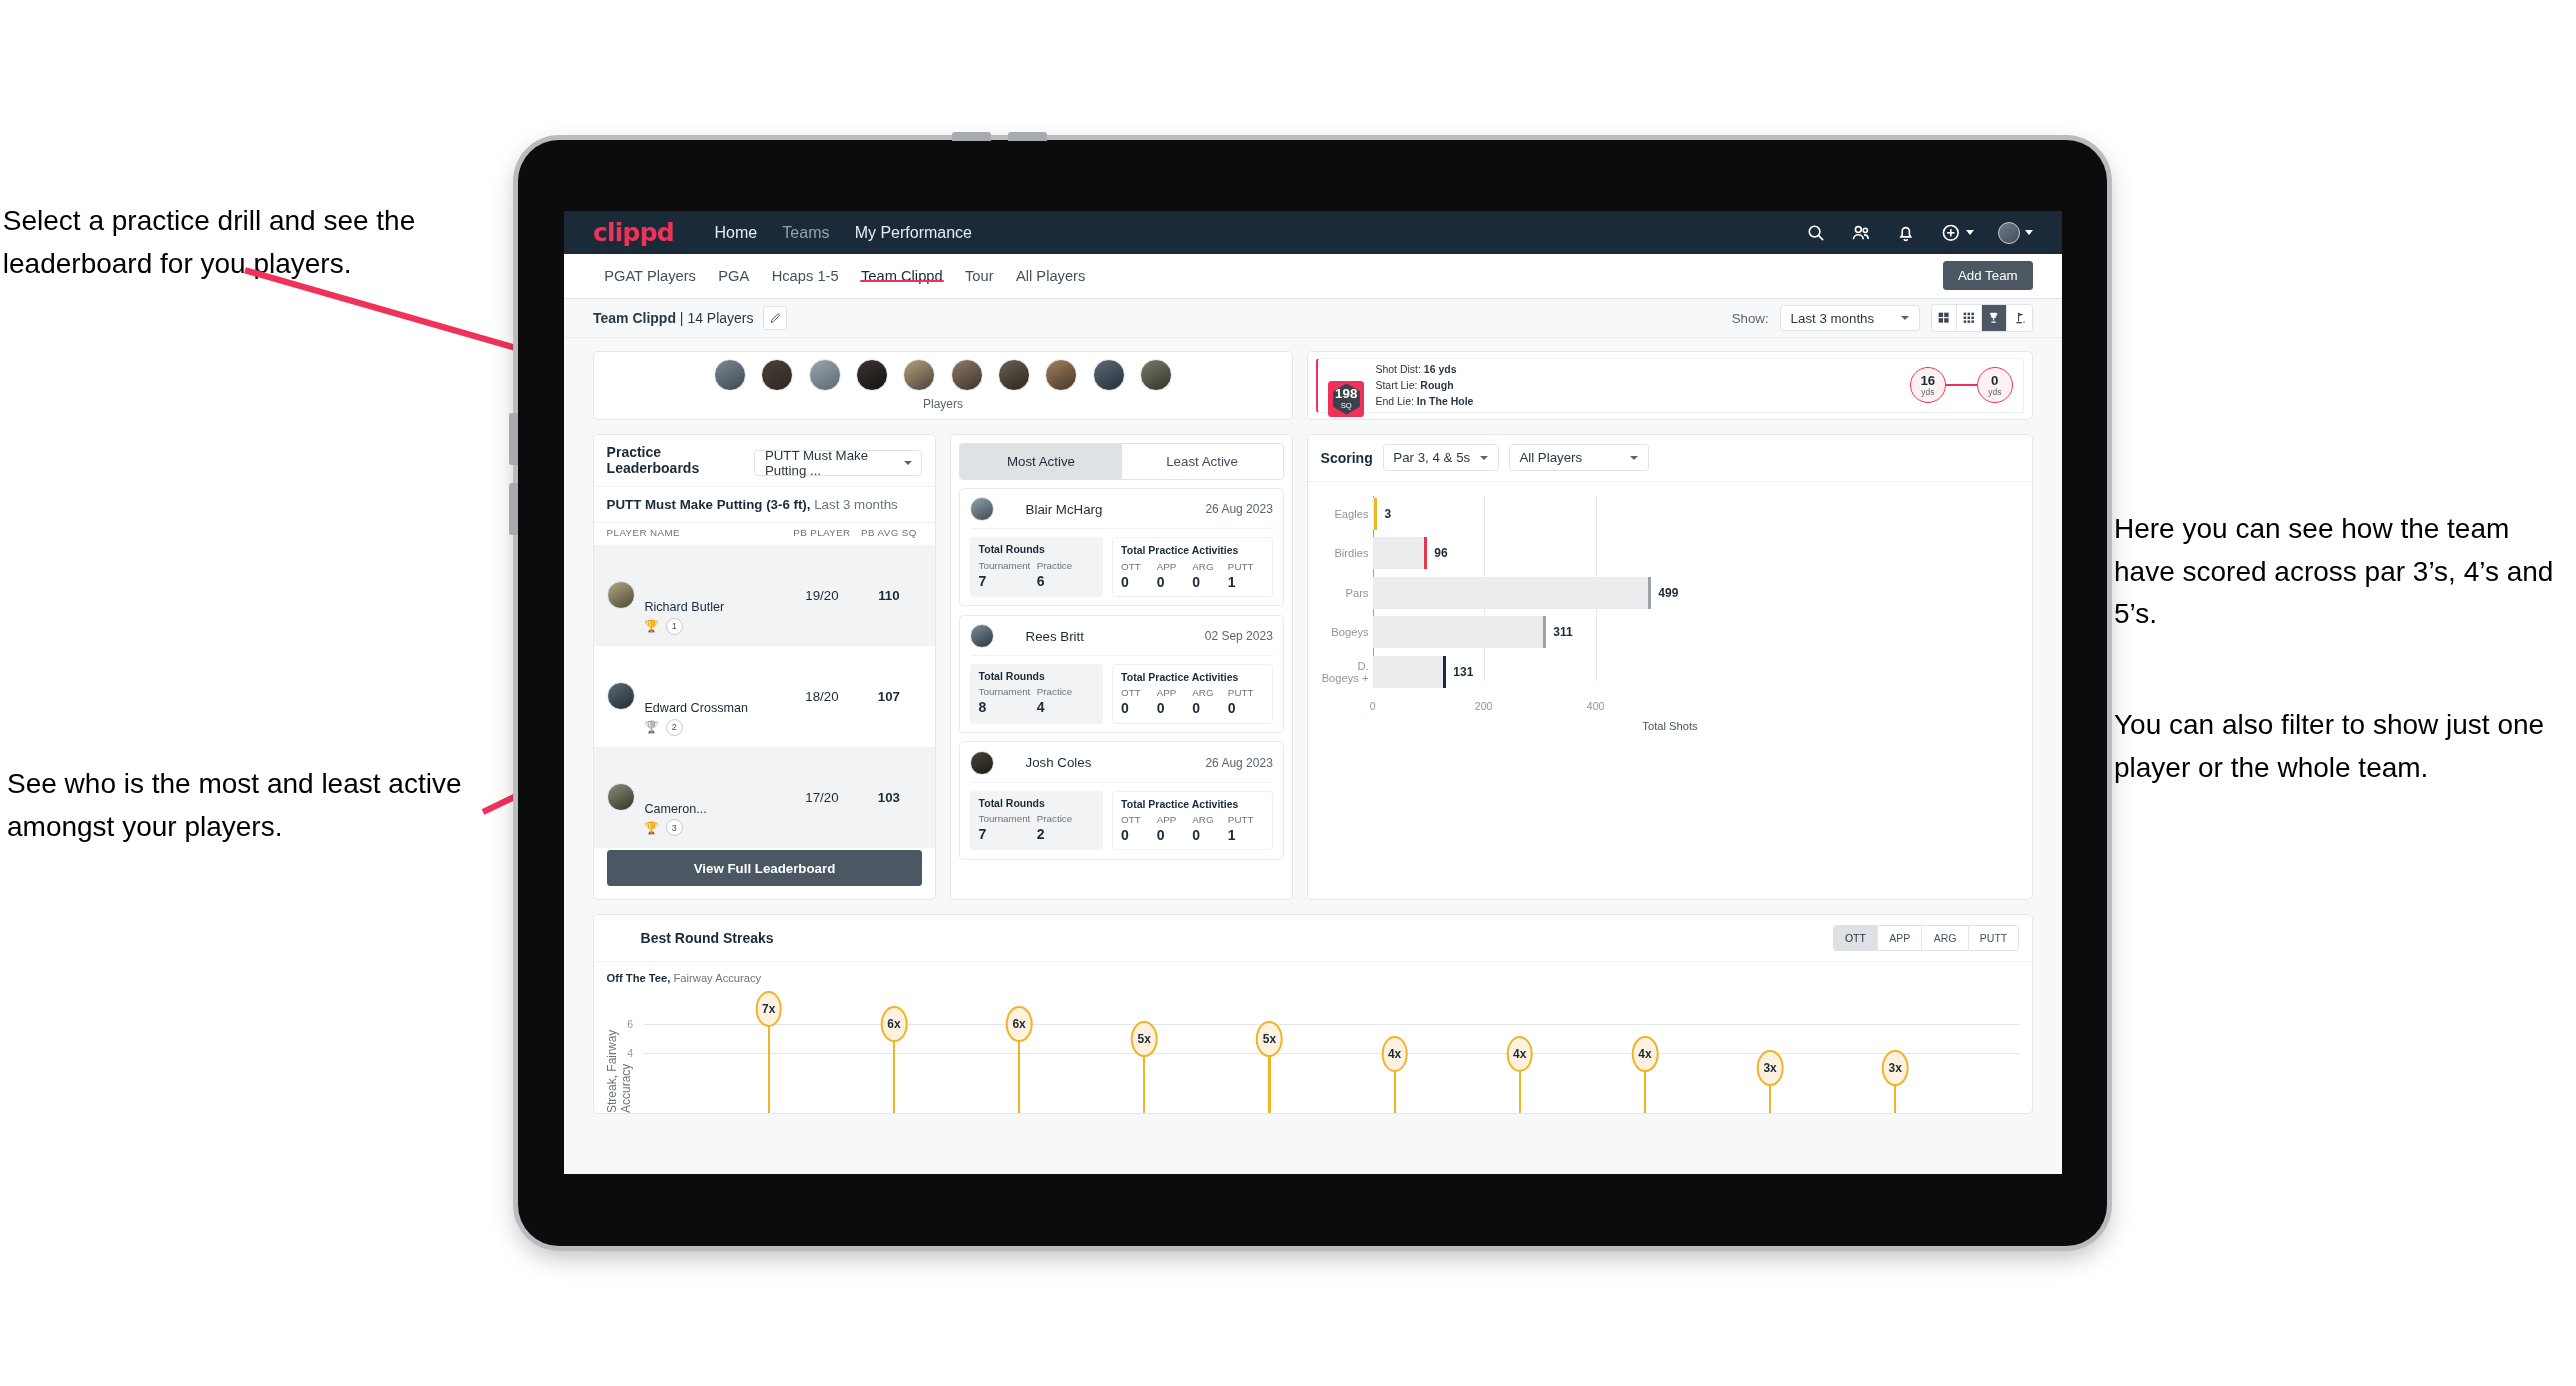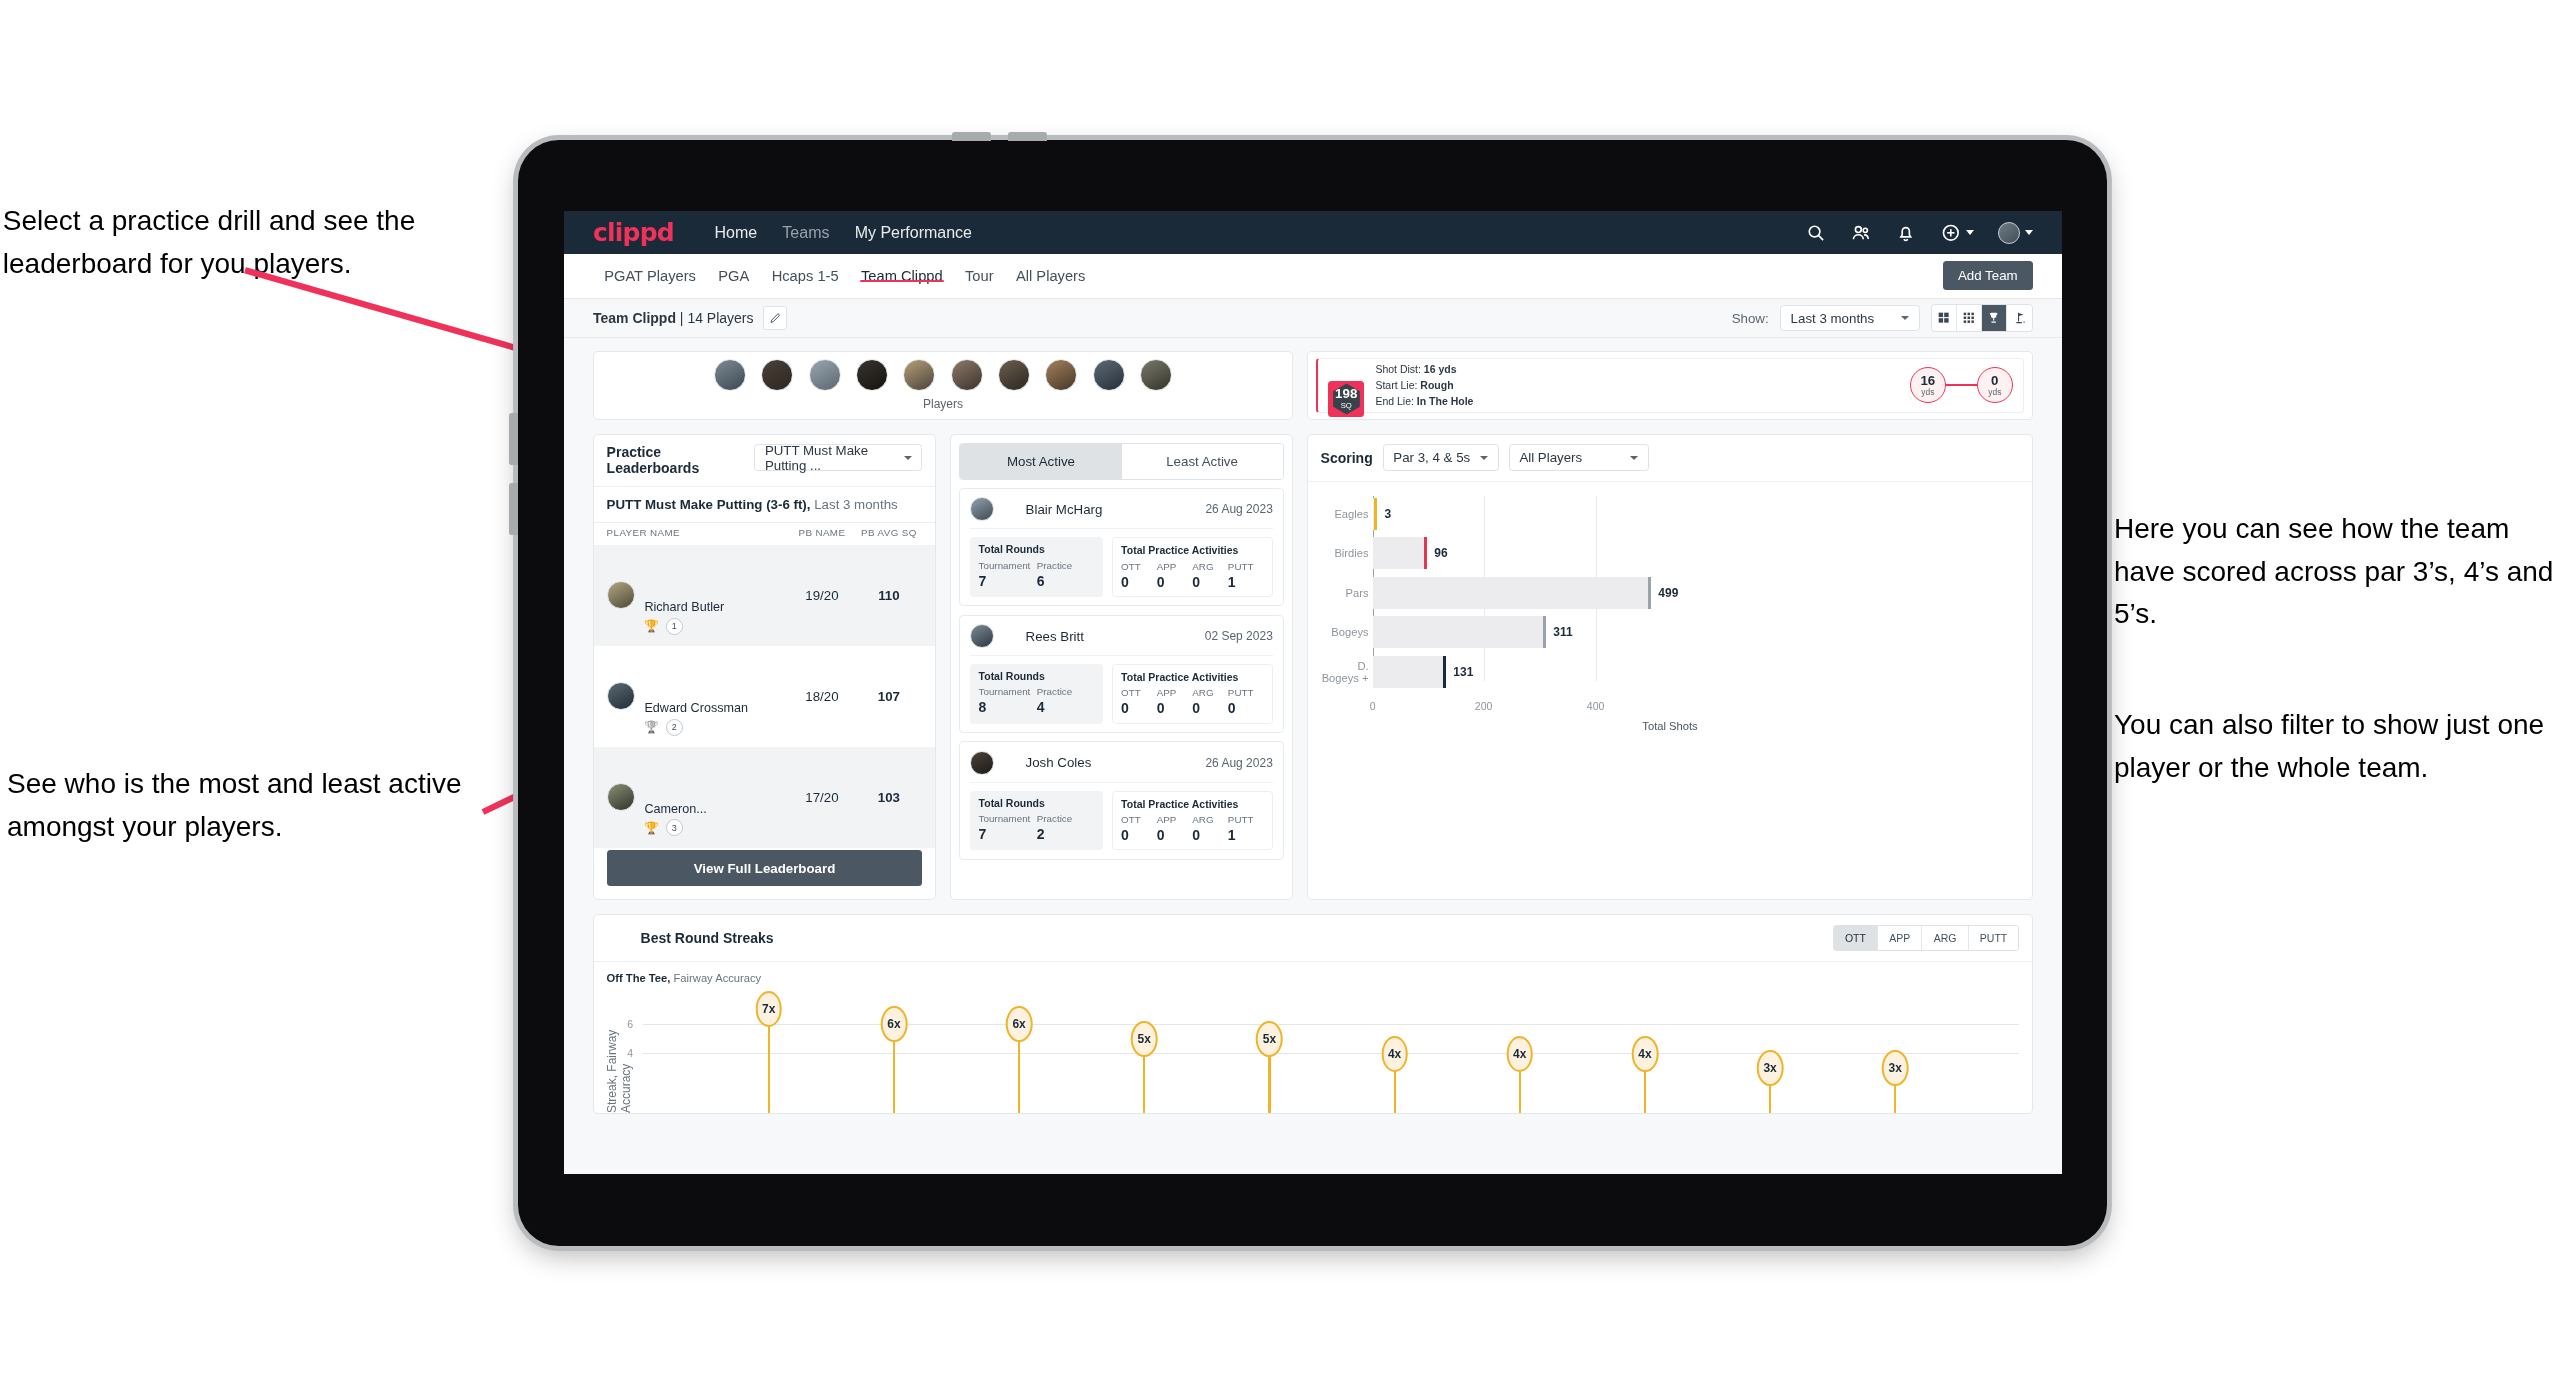--- a/index.html
+++ b/index.html
@@ -105,21 +105,21 @@
   .shotlines b { font-weight:700; }
   .dist { margin-left:auto; display:flex; align-items:center; }
   .dcirc { width:36px;height:36px;border-radius:50%;border:1.4px solid #f0325a;background:#fdf1f1;
            display:flex;flex-direction:column;align-items:center;justify-content:center; }
   .dcirc b { font-size:13.3px;color:#1b2a38;line-height:1; }
   .dcirc span { font-size:8.4px;color:#5a6570;line-height:1;margin-top:1.4px; }
   .dline { width:31px;height:2.8px;background:#f0325a; }
 
   
   .lb-card { flex:0 0 343px; }
-  .lb-head { display:flex; align-items:flex-start; padding:9.8px 12.6px; gap:25px; }
+  .lb-head { display:flex; align-items:flex-end; padding:9.8px 12.6px; gap:25px; }
   .lb-title { font-size:14px; font-weight:700; color:#1b2a38; }
   .lb-sel { margin-left:auto; }
   .lb-sub { padding:9.8px 12.6px; border-top:0.7px solid #edf0f2; font-size:13.3px; color:#1b2a38; }
   .lb-sub b { font-weight:700; }
   .lb-sub span { color:#6a747e; }
   .lb-cols { display:flex; padding:4.2px 12.6px 7px; font-size:9.8px; color:#6a747e;
              letter-spacing:0.4px; border-top:0.7px solid #edf0f2; }
   .c1{flex:1;} .c2{width:67px;text-align:center;} .c3{width:67px;text-align:center;}
   .lb-row { display:flex; align-items:center; padding:11.2px 12.6px; }
   .lb-row.alt { background:#f1f3f5; }
@@ -395,21 +395,21 @@
                 <span>PUTT Must Make Putting ...</span>
                 <span class="chev"></span>
               </div>
             </div>
             <div class="lb-sub">
               <b>PUTT Must Make Putting (3-6 ft),</b>
               <span>Last 3 months</span>
             </div>
             <div class="lb-cols">
               <div class="c1">PLAYER NAME</div>
-              <div class="c2">PB NAME</div>
+              <div class="c2">PB PLAYER</div>
               <div class="c3">PB AVG SQ</div>
             </div>
 
             <div class="lb-row alt">
               <div class="lbav" style="background:linear-gradient(150deg,#b3a882,#4e4836)"></div>
               <div class="c1">
                 <div class="lbname">Richard Butler</div>
                 <div class="lbmeta">
                   <span class="trophy" style="color:#e8b22e">🏆</span>
                   <span class="rankpill">1</span>

